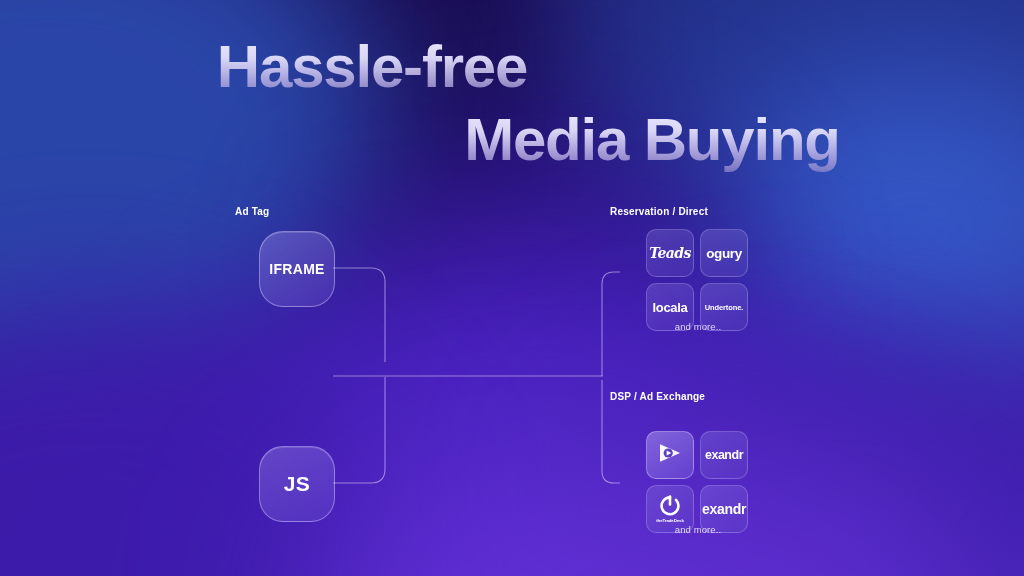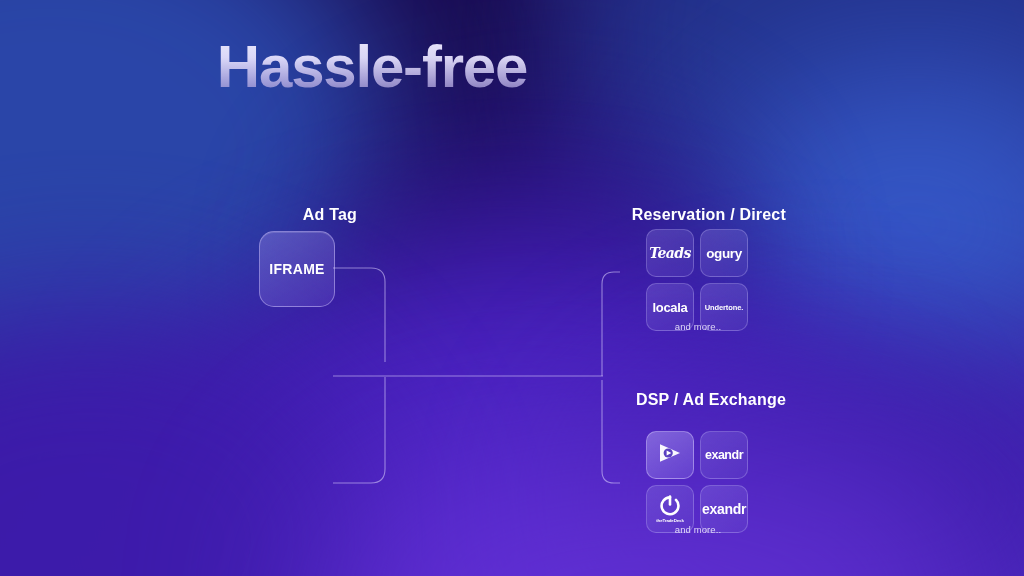--- a/index.html
+++ b/index.html
@@ -117,35 +117,35 @@
     filter: blur(0.35px);
   }
   .headline-line.l1 { padding-right: 280px; }
   .headline-line.l2 { padding-left: 280px; }
 
   
   .diagram { position: absolute; inset: 0; }
 
   .col-heading {
     position: absolute;
-    font-size: 16px;
+    font-size: 10px;
     font-weight: bold;
     color: #ffffff;
     letter-spacing: .2px;
-    text-align: right;
+    text-align: left;
     white-space: nowrap;
   }
   #heading-adtag   { left: 235px; top: 206px; width: 122px; }
   #heading-reserv  { left: 610px; top: 206px; width: 176px; }
   #heading-dsp     { left: 610px; top: 391px; width: 176px; }
 
   .tag-box {
     position: absolute;
     width: 74px; height: 74px;
-    border-radius: 15px;
+    border-radius: 24px;
     border: 1px solid rgba(215,205,255,0.45);
     background: linear-gradient(150deg, rgba(163,146,240,0.36), rgba(126,104,220,0.22));
     box-shadow: inset 0 1px 0 rgba(255,255,255,0.14);
     display: flex;
     align-items: center;
     justify-content: center;
     color: #ffffff;
     font-weight: bold;
     letter-spacing: .3px;
   }
@@ -268,27 +268,29 @@
     <div class="blob blob-blue-3"></div>
     <div class="blob blob-dark-mid"></div>
     <div class="blob blob-violet-1"></div>
     <div class="blob blob-violet-2"></div>
     <div class="blob blob-indigo-low"></div>
     <div class="blob blob-violet-3"></div>
   </div>
 
   <div class="headline">
     <div class="headline-line l1">Hassle-free</div>
+    <div class="headline-line l2">Media Buying</div>
   </div>
 
   <div class="diagram">
 
     <div class="col-heading" id="heading-adtag">Ad Tag</div>
 
     <div class="tag-box" id="box-iframe">IFRAME</div>
+    <div class="tag-box" id="box-js">JS</div>
 
     <div class="conn" style="left:333px; top:225px; width:270px; height:270px;">
       <svg width="270" height="270" viewBox="0 0 270 270">
         <path d="M0,43 L38,43 Q52,43 52,57 L52,137"></path>
         <path d="M0,258 L38,258 Q52,258 52,244 L52,152"></path>
         <line x1="0" y1="151" x2="52" y2="151"></line>
         <line x1="52" y1="151" x2="270" y2="151"></line>
       </svg>
     </div>
 

